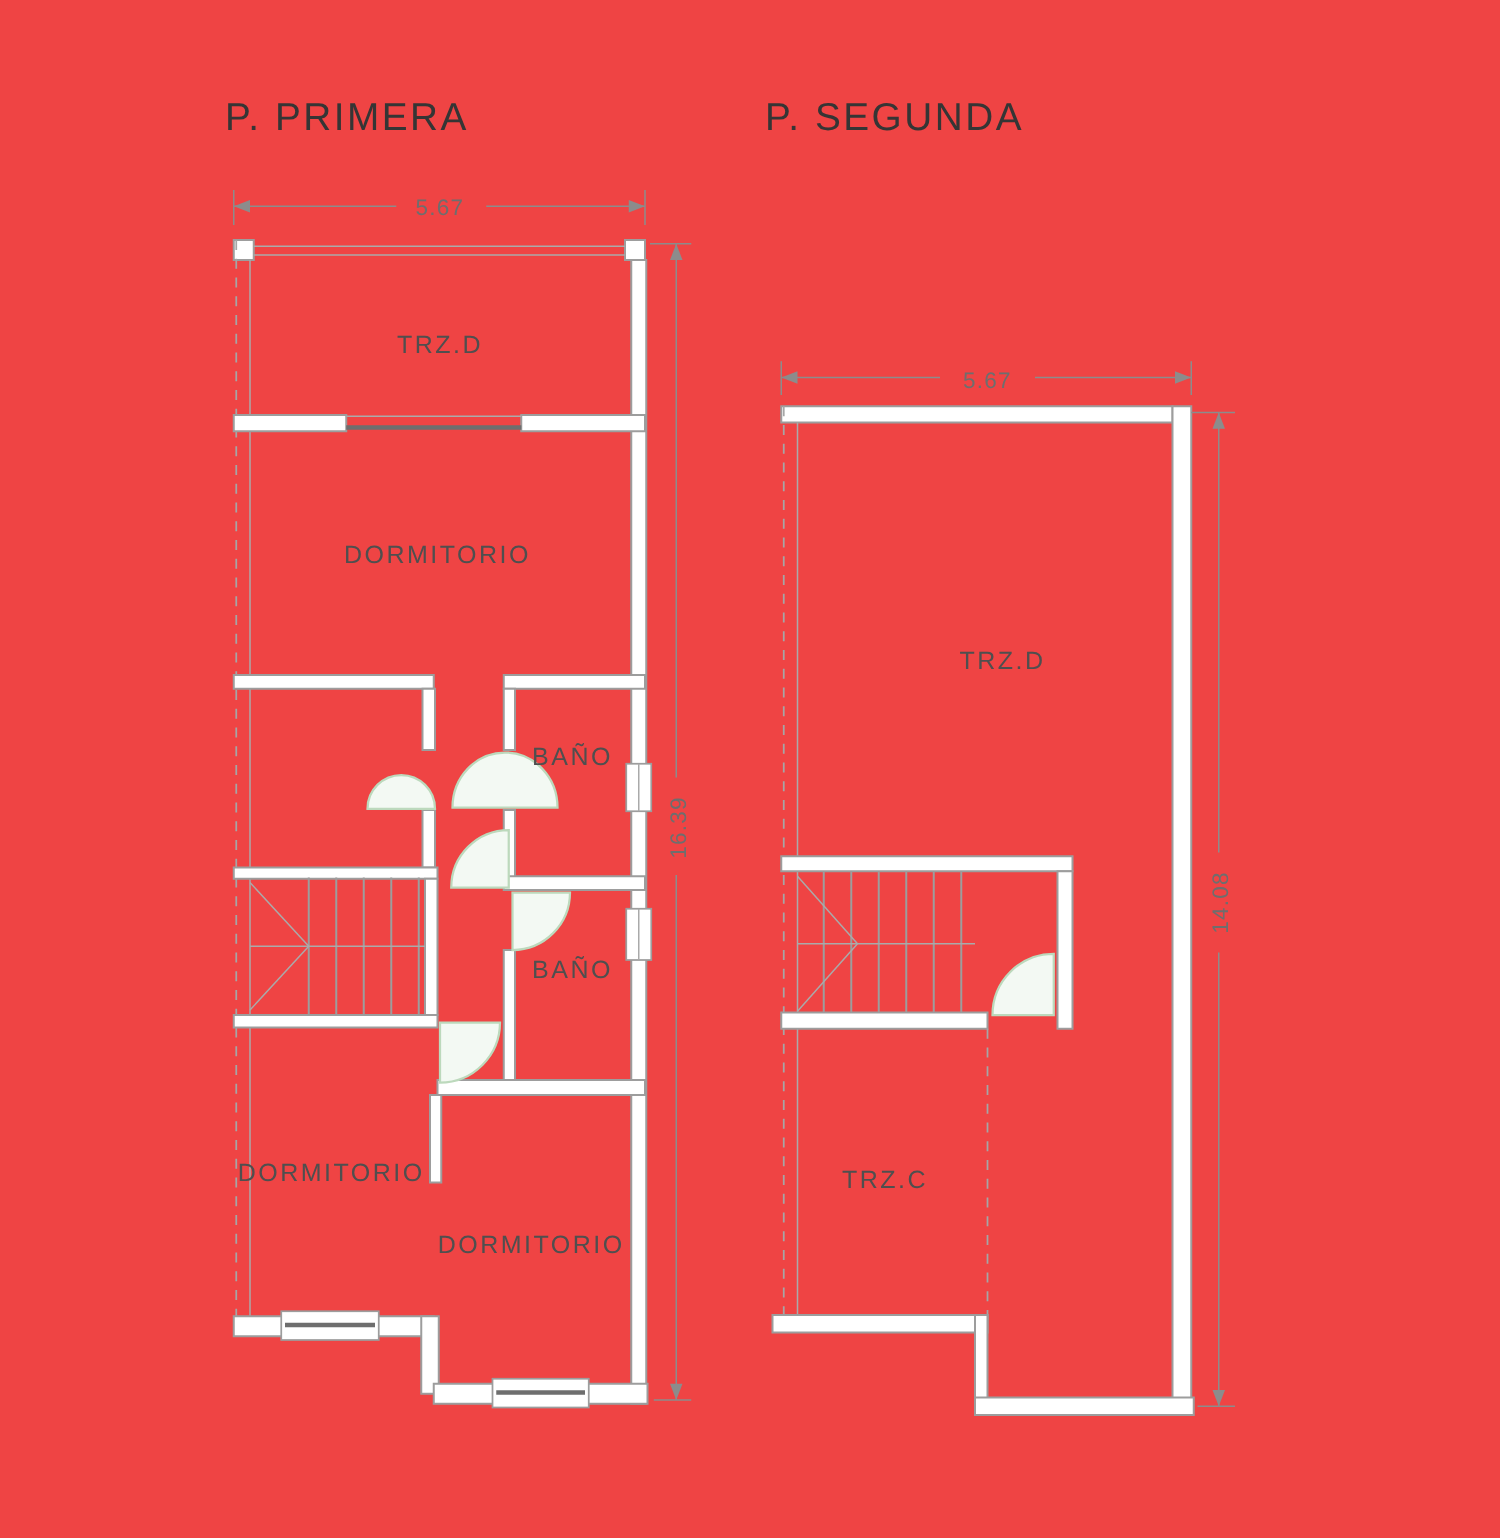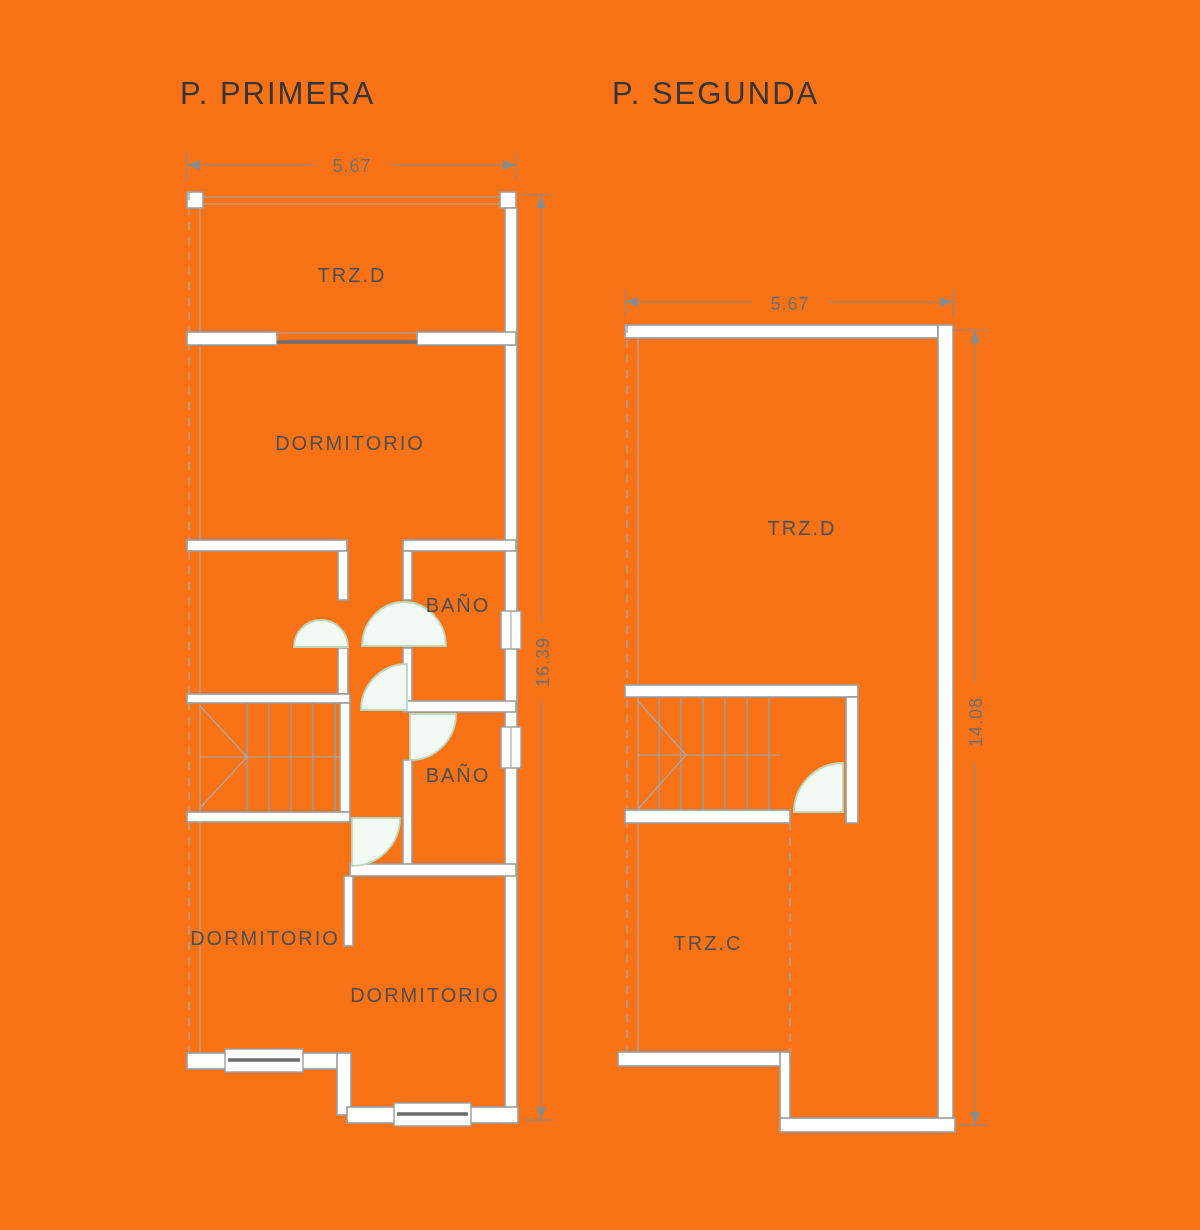--- a/index.html
+++ b/index.html
@@ -1,16 +1,16 @@
 <!DOCTYPE html>
 <html><head>
 <meta charset="utf-8">
 <style>
   html,body{margin:0;padding:0;background:#fdfdfd;}
-  .canvas{position:relative;width:1200px;height:1230px;background:#f97316;overflow:hidden;}
+  .canvas{position:relative;width:1200px;height:1230px;background:#ef4444;overflow:hidden;}
   svg{display:block;}
   
   .wall{fill:#ffffff;stroke:#9d9d9d;stroke-width:1.6;}
   .line{stroke:#9d9d9d;stroke-width:1.6;fill:none;}
   .thin{stroke:#aaaaaa;stroke-width:1.2;fill:none;}
   .dark{stroke:#6e6e6e;stroke-width:3.5;fill:none;}
   .dashed{stroke:#a6a6a6;stroke-width:1.4;fill:none;stroke-dasharray:8 7;}
   .door{fill:#f3f9f3;stroke:#bcd9bc;stroke-width:1.8;}
   .dim{stroke:#8c8c8c;stroke-width:1.2;fill:none;}
   .dim-arrow{fill:#8c8c8c;stroke:none;}

